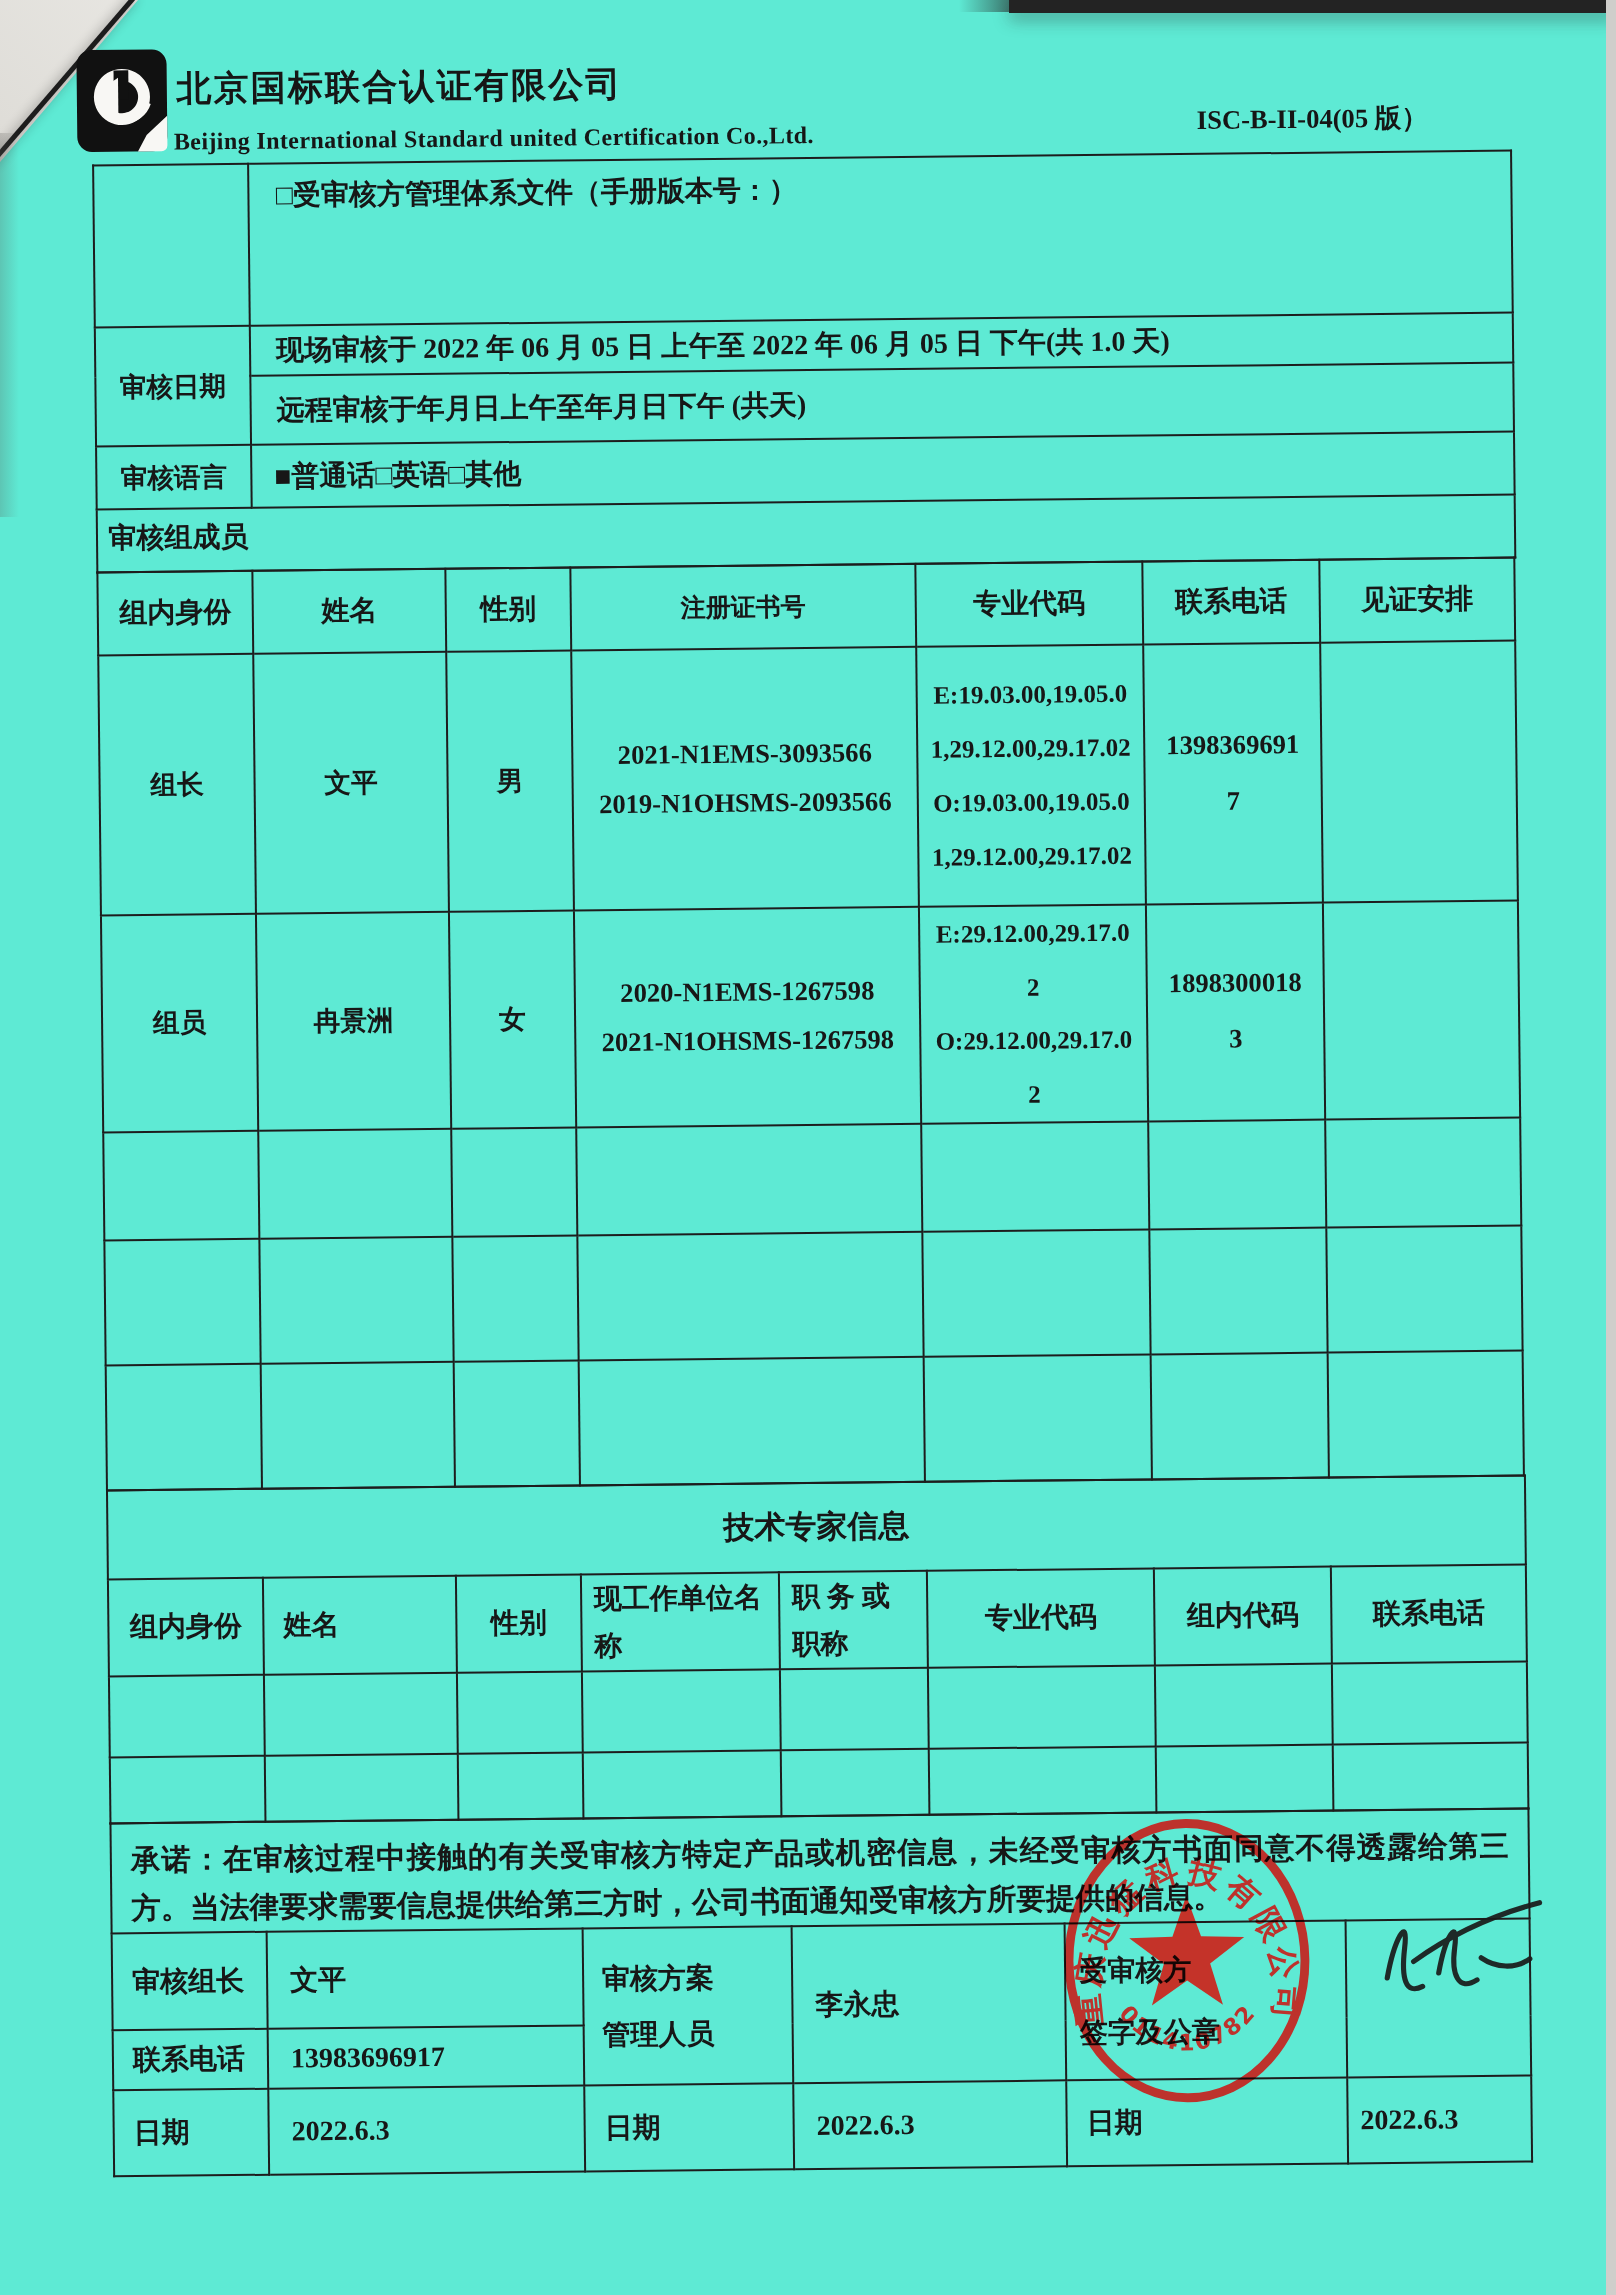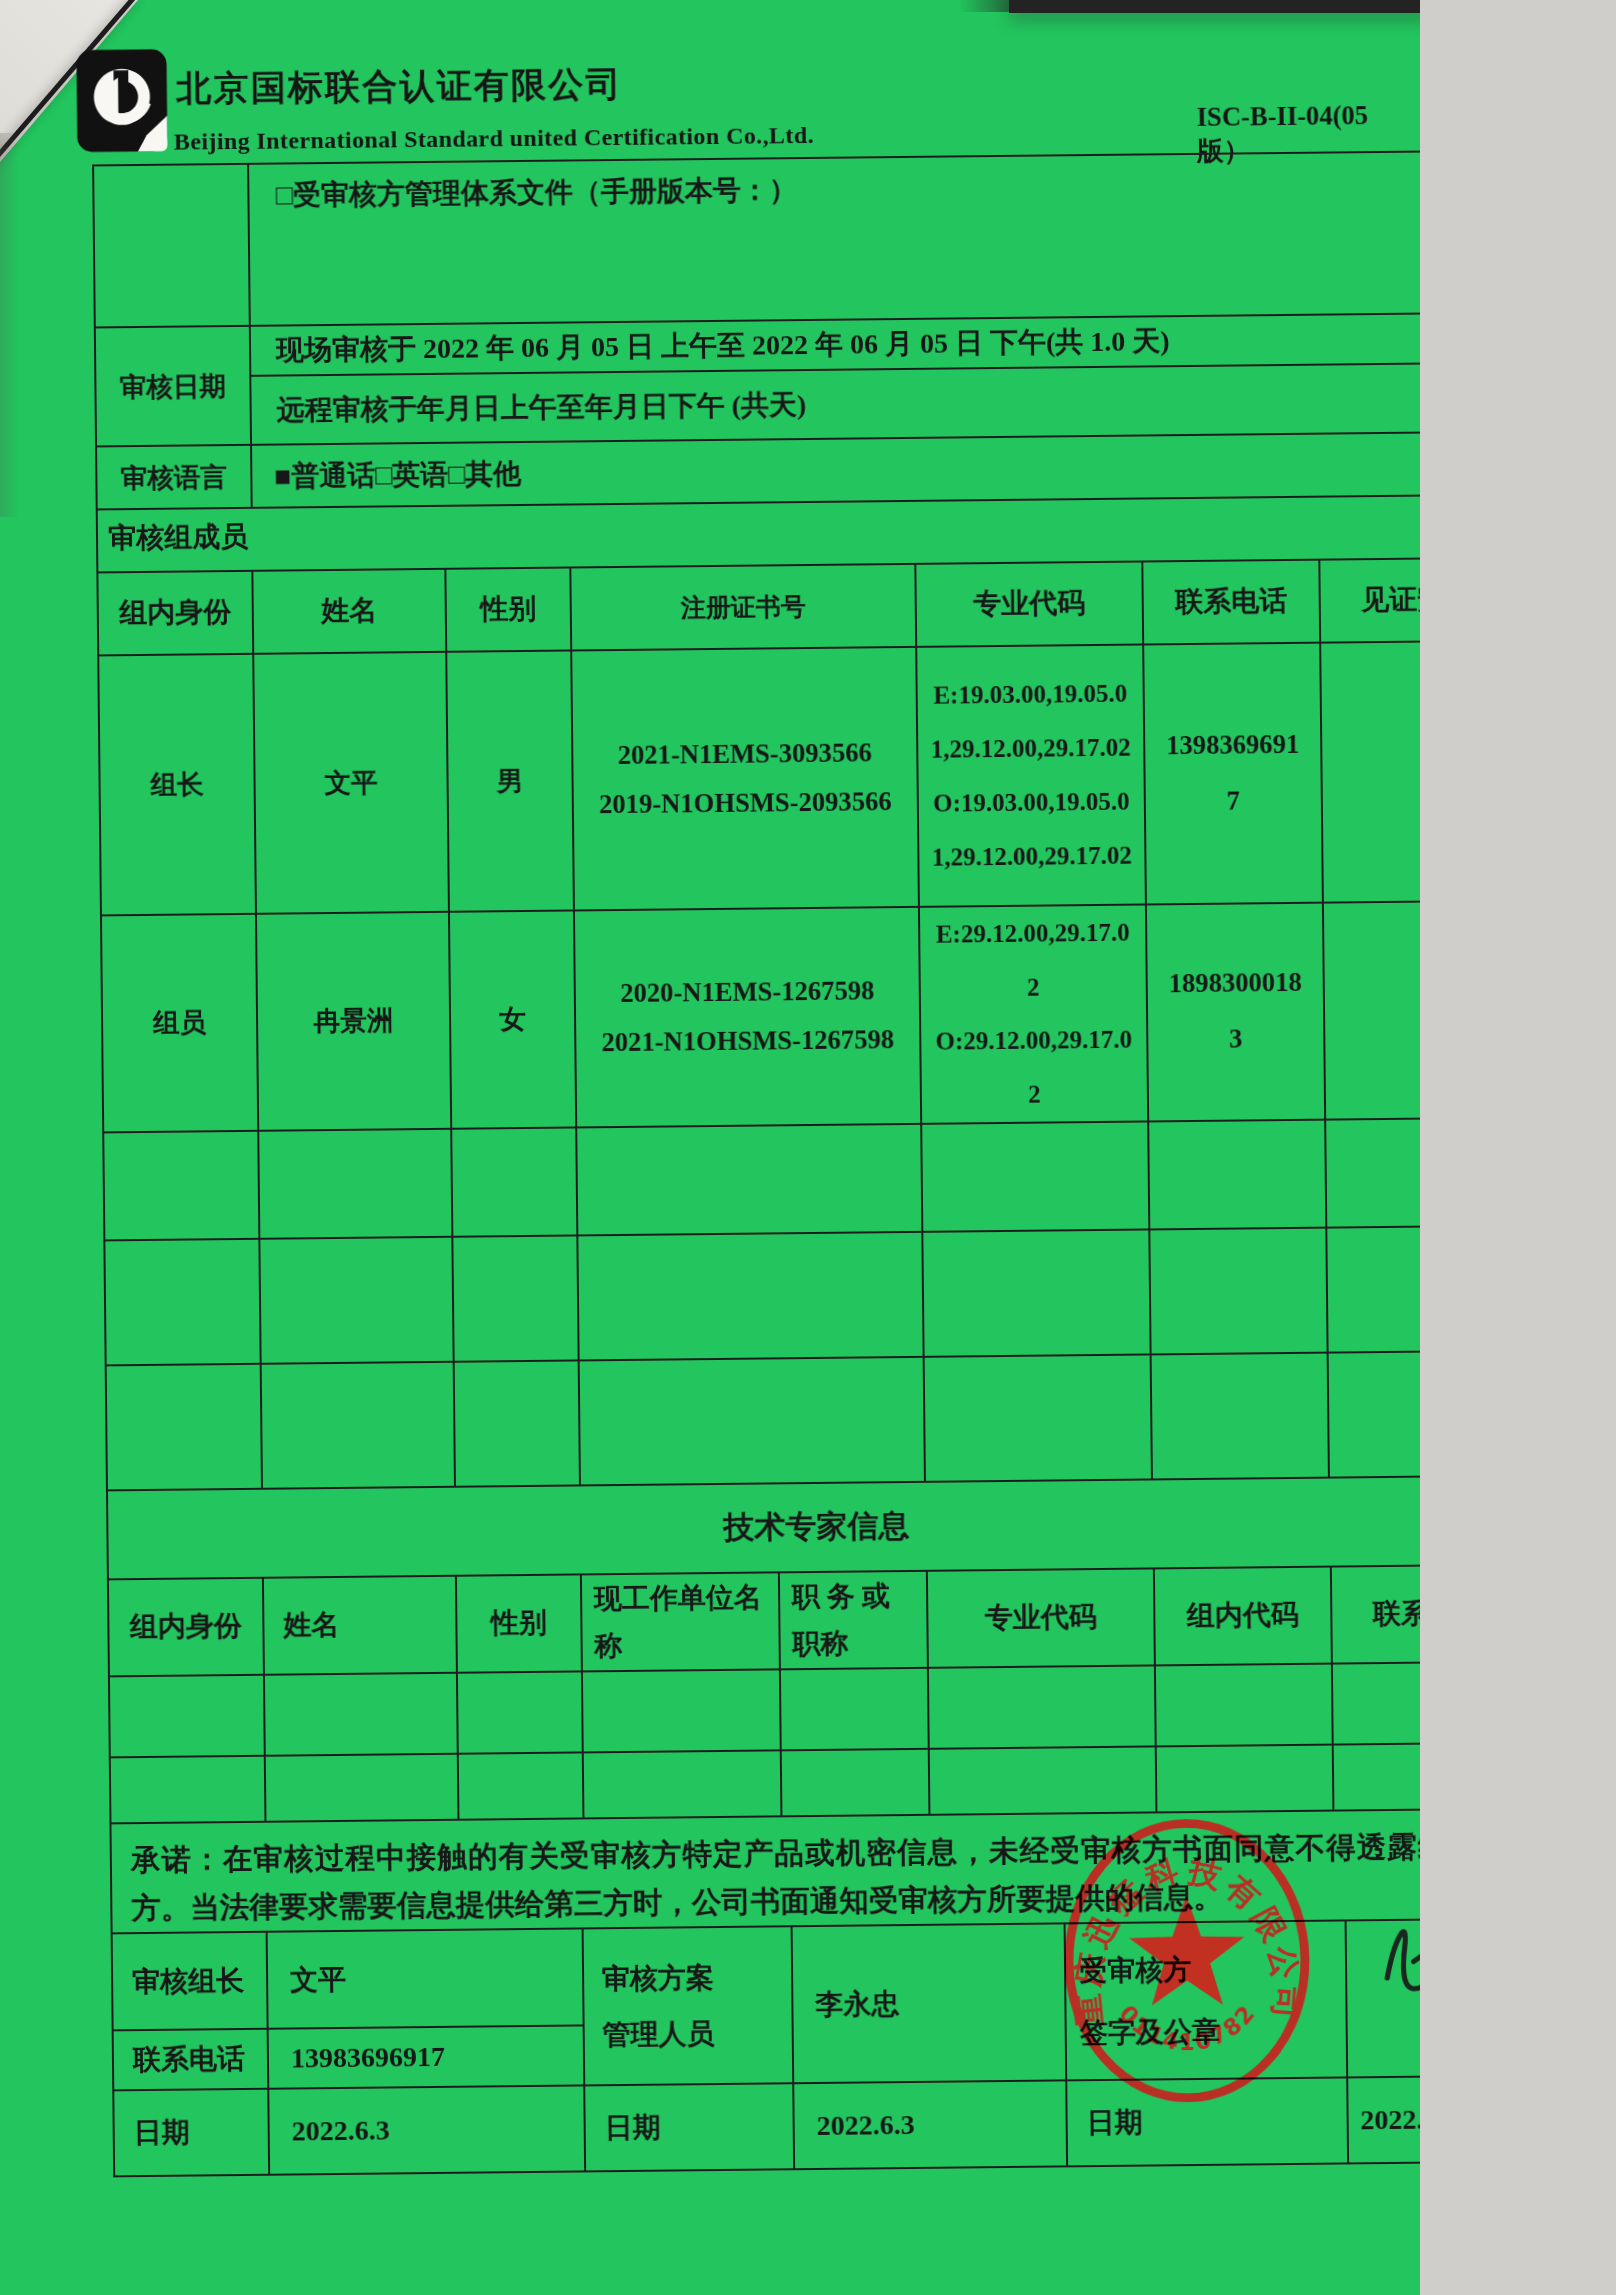--- a/index.html
+++ b/index.html
@@ -1,16 +1,16 @@
 <!DOCTYPE html>
 <html style="font-size:11.8px"><head>
 <meta charset="utf-8">
 <style>
   html,body{margin:0;padding:0;background:#cfcecb;}
-  .page{position:relative;width:1420px;height:2295px;background:#22c55e;overflow:hidden;
+  .page{position:relative;width:1606px;height:2295px;background:#5eead4;overflow:hidden;
         font-family:"Liberation Serif","DejaVu Serif",serif;color:#161616;}
   
   .top-strip{position:absolute;left:1009px;top:0;width:608px;height:12.5px;background:#232323;
              box-shadow:0 7.4px 16px rgba(40,40,40,.35);}
   .top-strip-fade{position:absolute;left:959px;top:0;width:89px;height:11.8px;
              background:linear-gradient(90deg,rgba(35,35,35,0),#232323);}
   .corner-tri{position:absolute;left:0;top:0;width:443px;height:443px;pointer-events:none;
              background:linear-gradient(225deg,#f1f0ec,#dddbd6 70%);
              clip-path:polygon(0 0,138px 0,0 162px);}
   .corner-line{position:absolute;left:136px;top:-1.5px;width:218px;height:5.2px;background:#1c1c1c;

